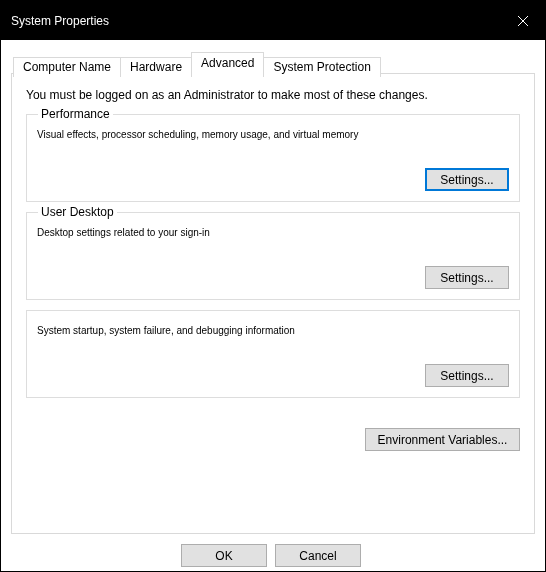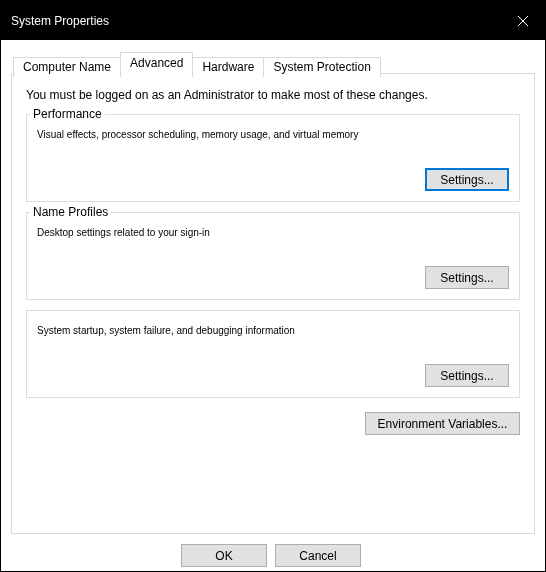--- a/index.html
+++ b/index.html
@@ -85,21 +85,21 @@
     }
     .groupbox {
       border: 1px solid #ddd;
       margin-bottom: 10px;
       padding: 10px 10px 10px 10px;
       position: relative;
     }
     .groupbox-title {
       position: absolute;
       top: -8px;
-      left: 3px;
+      left: 11px;
       background: #fff;
       padding: 0 3px;
       font-size: 12px;
     }
     .groupbox-desc {
       font-size: 10px;
       margin-top: 4px;
       margin-bottom: 28px;
     }
     .groupbox-footer {
@@ -120,21 +120,21 @@
       border: 2px solid #0078d7;
       padding: 0 9px;
     }
     .btn.disabled {
       color: #888;
       cursor: default;
     }
     .env-row {
       display: flex;
       justify-content: flex-end;
-      margin-top: 4px;
+      margin-top: 20px;
     }
     .env-row .btn {
       min-width: 155px;
     }
     .dialog-footer {
       display: flex;
       justify-content: center;
       gap: 8px;
       padding: 10px 4px 12px 0;
     }
@@ -150,38 +150,38 @@
       <line x1="0" y1="0" x2="10" y2="10" stroke="#fff" stroke-width="1"></line>
       <line x1="10" y1="0" x2="0" y2="10" stroke="#fff" stroke-width="1"></line>
     </svg>
   </div>
 </div>
 
 <div class="dialog-body">
 
   <div class="tab-strip">
     <div class="tab">Computer Name</div>
+    <div class="tab">Hardware</div>
     <div class="tab active">Advanced</div>
-    <div class="tab">Hardware</div>
     <div class="tab">System Protection</div>
   </div>
 
   <div class="tab-panel">
     <div class="intro-text">You must be logged on as an Administrator to make most of these changes.</div>
 
     <fieldset class="groupbox">
       <span class="groupbox-title">Performance</span>
       <div class="groupbox-desc">Visual effects, processor scheduling, memory usage, and virtual memory</div>
       <div class="groupbox-footer">
         <button class="btn highlighted">Settings...</button>
       </div>
     </fieldset>
 
     <fieldset class="groupbox">
-      <span class="groupbox-title">Name Profiles</span>
+      <span class="groupbox-title">User Desktop</span>
       <div class="groupbox-desc">Desktop settings related to your sign-in</div>
       <div class="groupbox-footer">
         <button class="btn">Settings...</button>
       </div>
     </fieldset>
 
     <fieldset class="groupbox">
       <div class="groupbox-desc">System startup, system failure, and debugging information</div>
       <div class="groupbox-footer">
         <button class="btn">Settings...</button>

